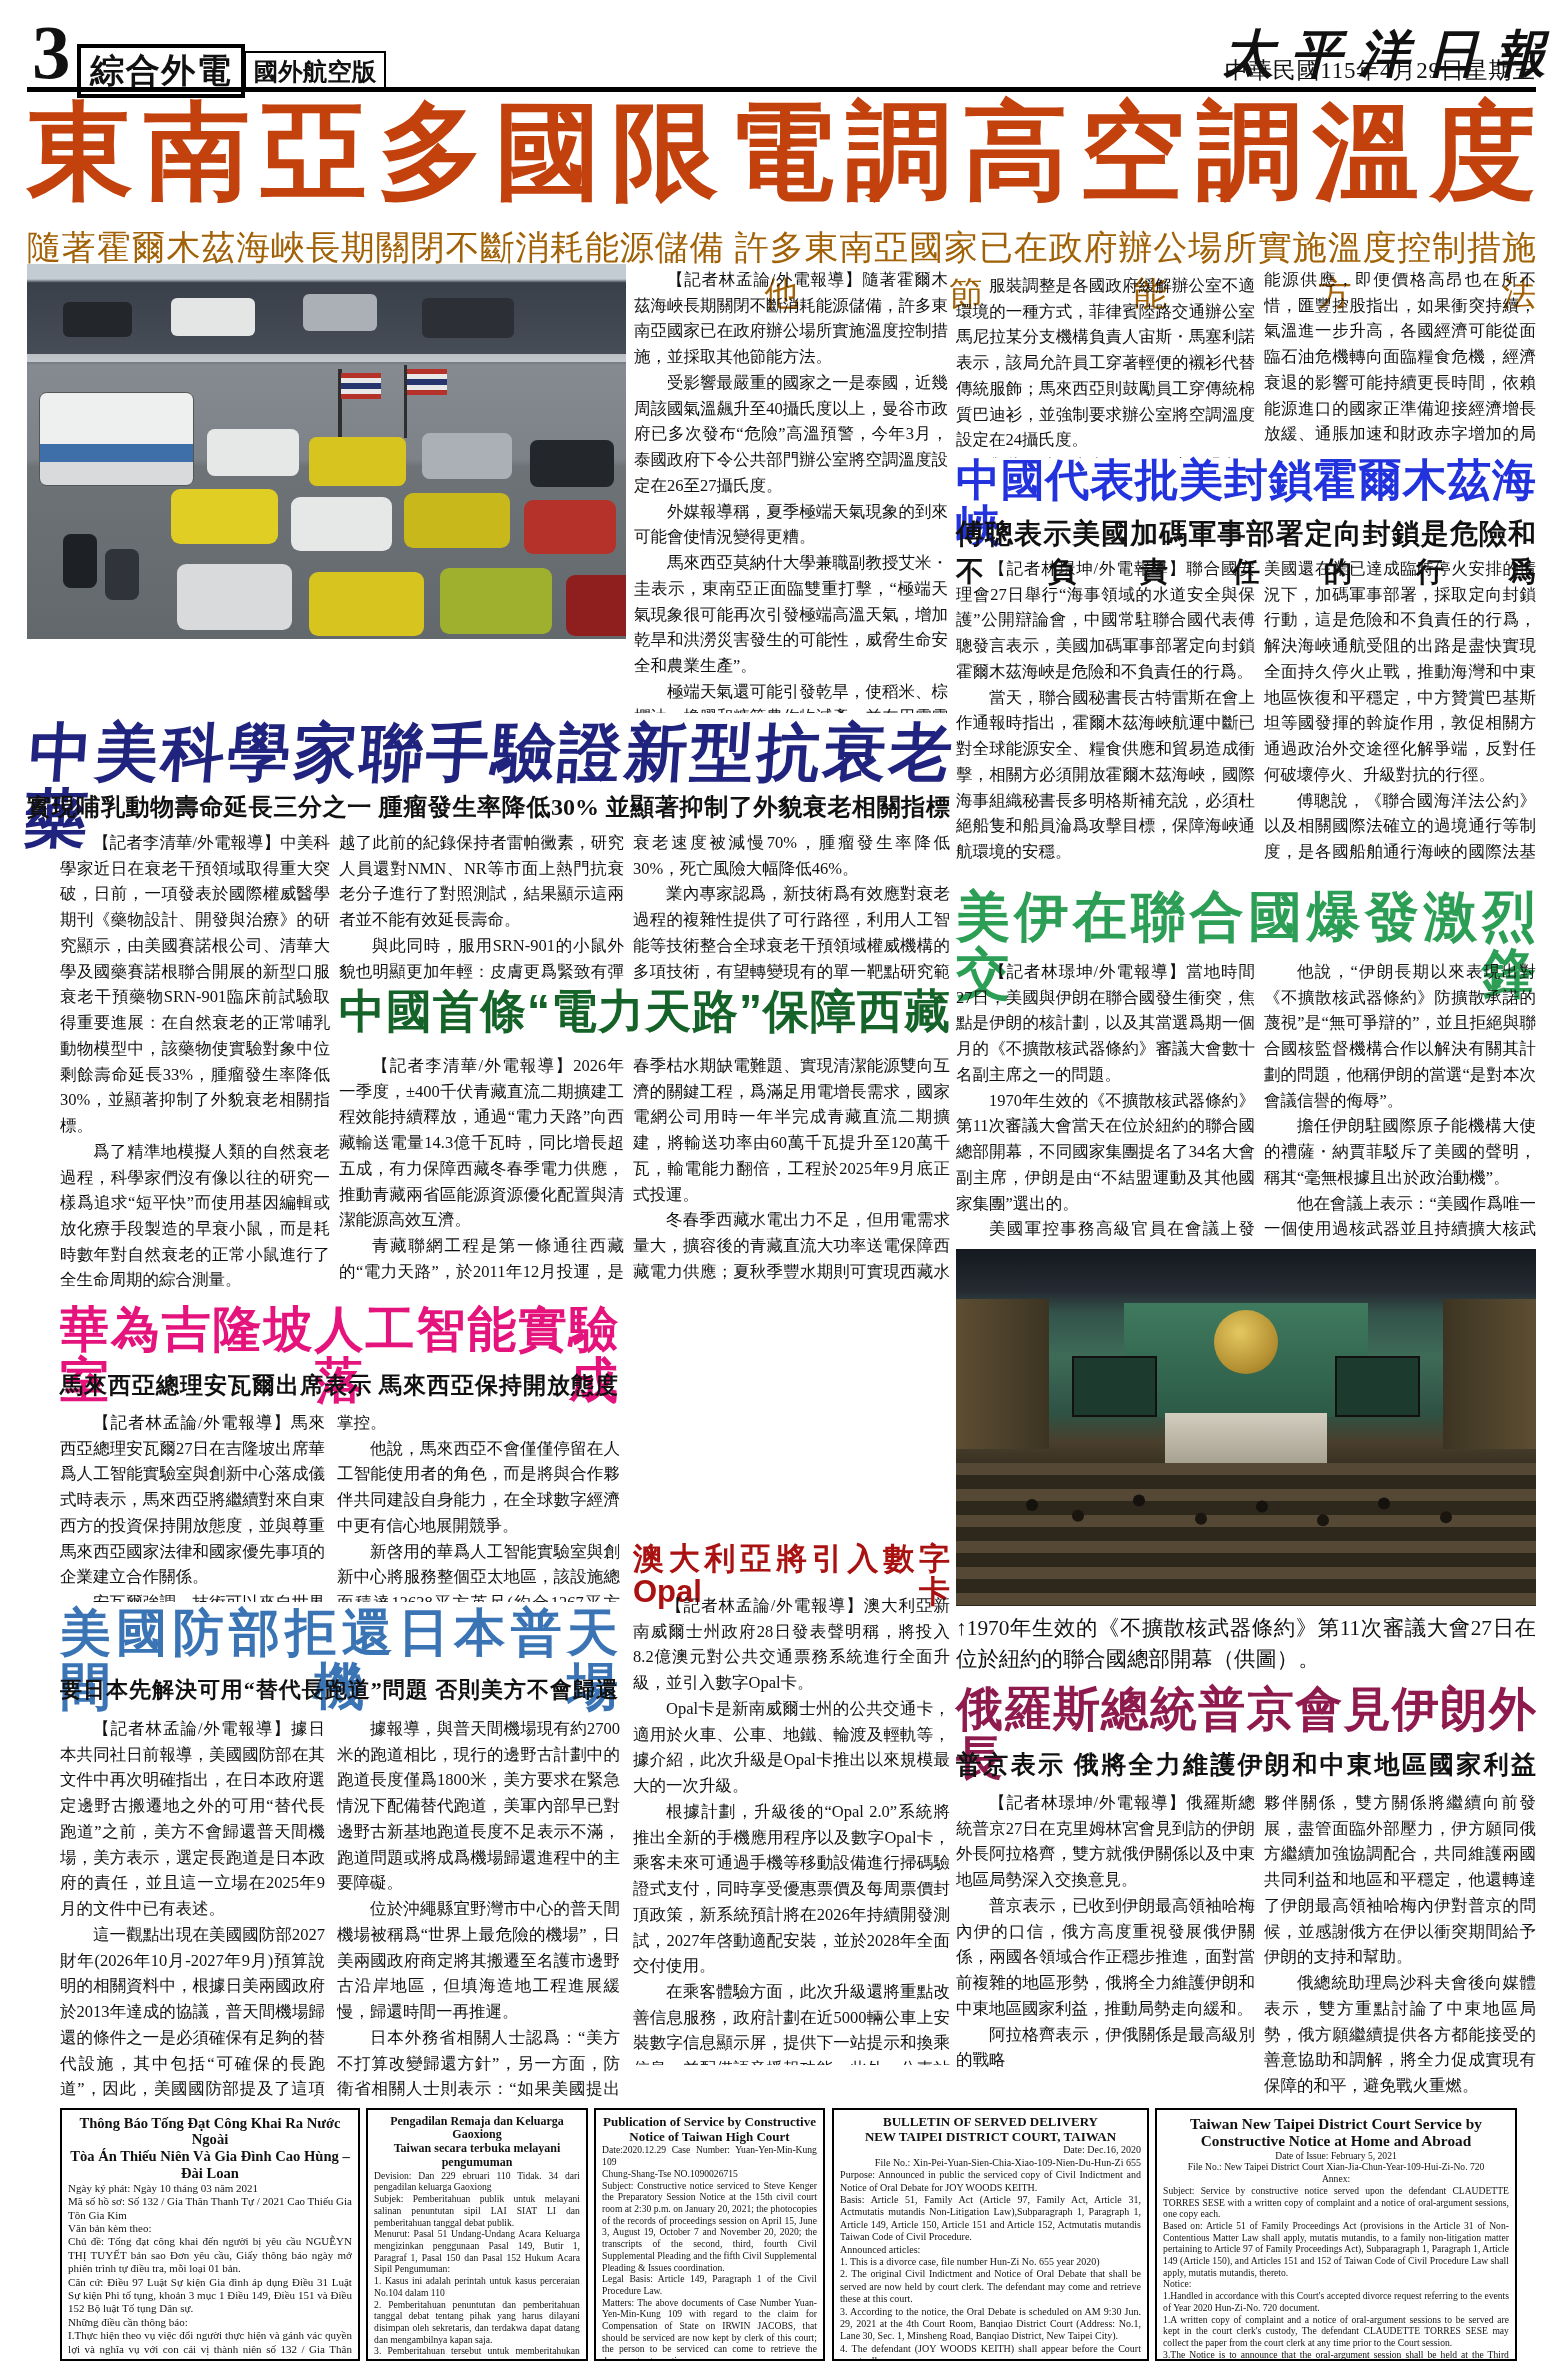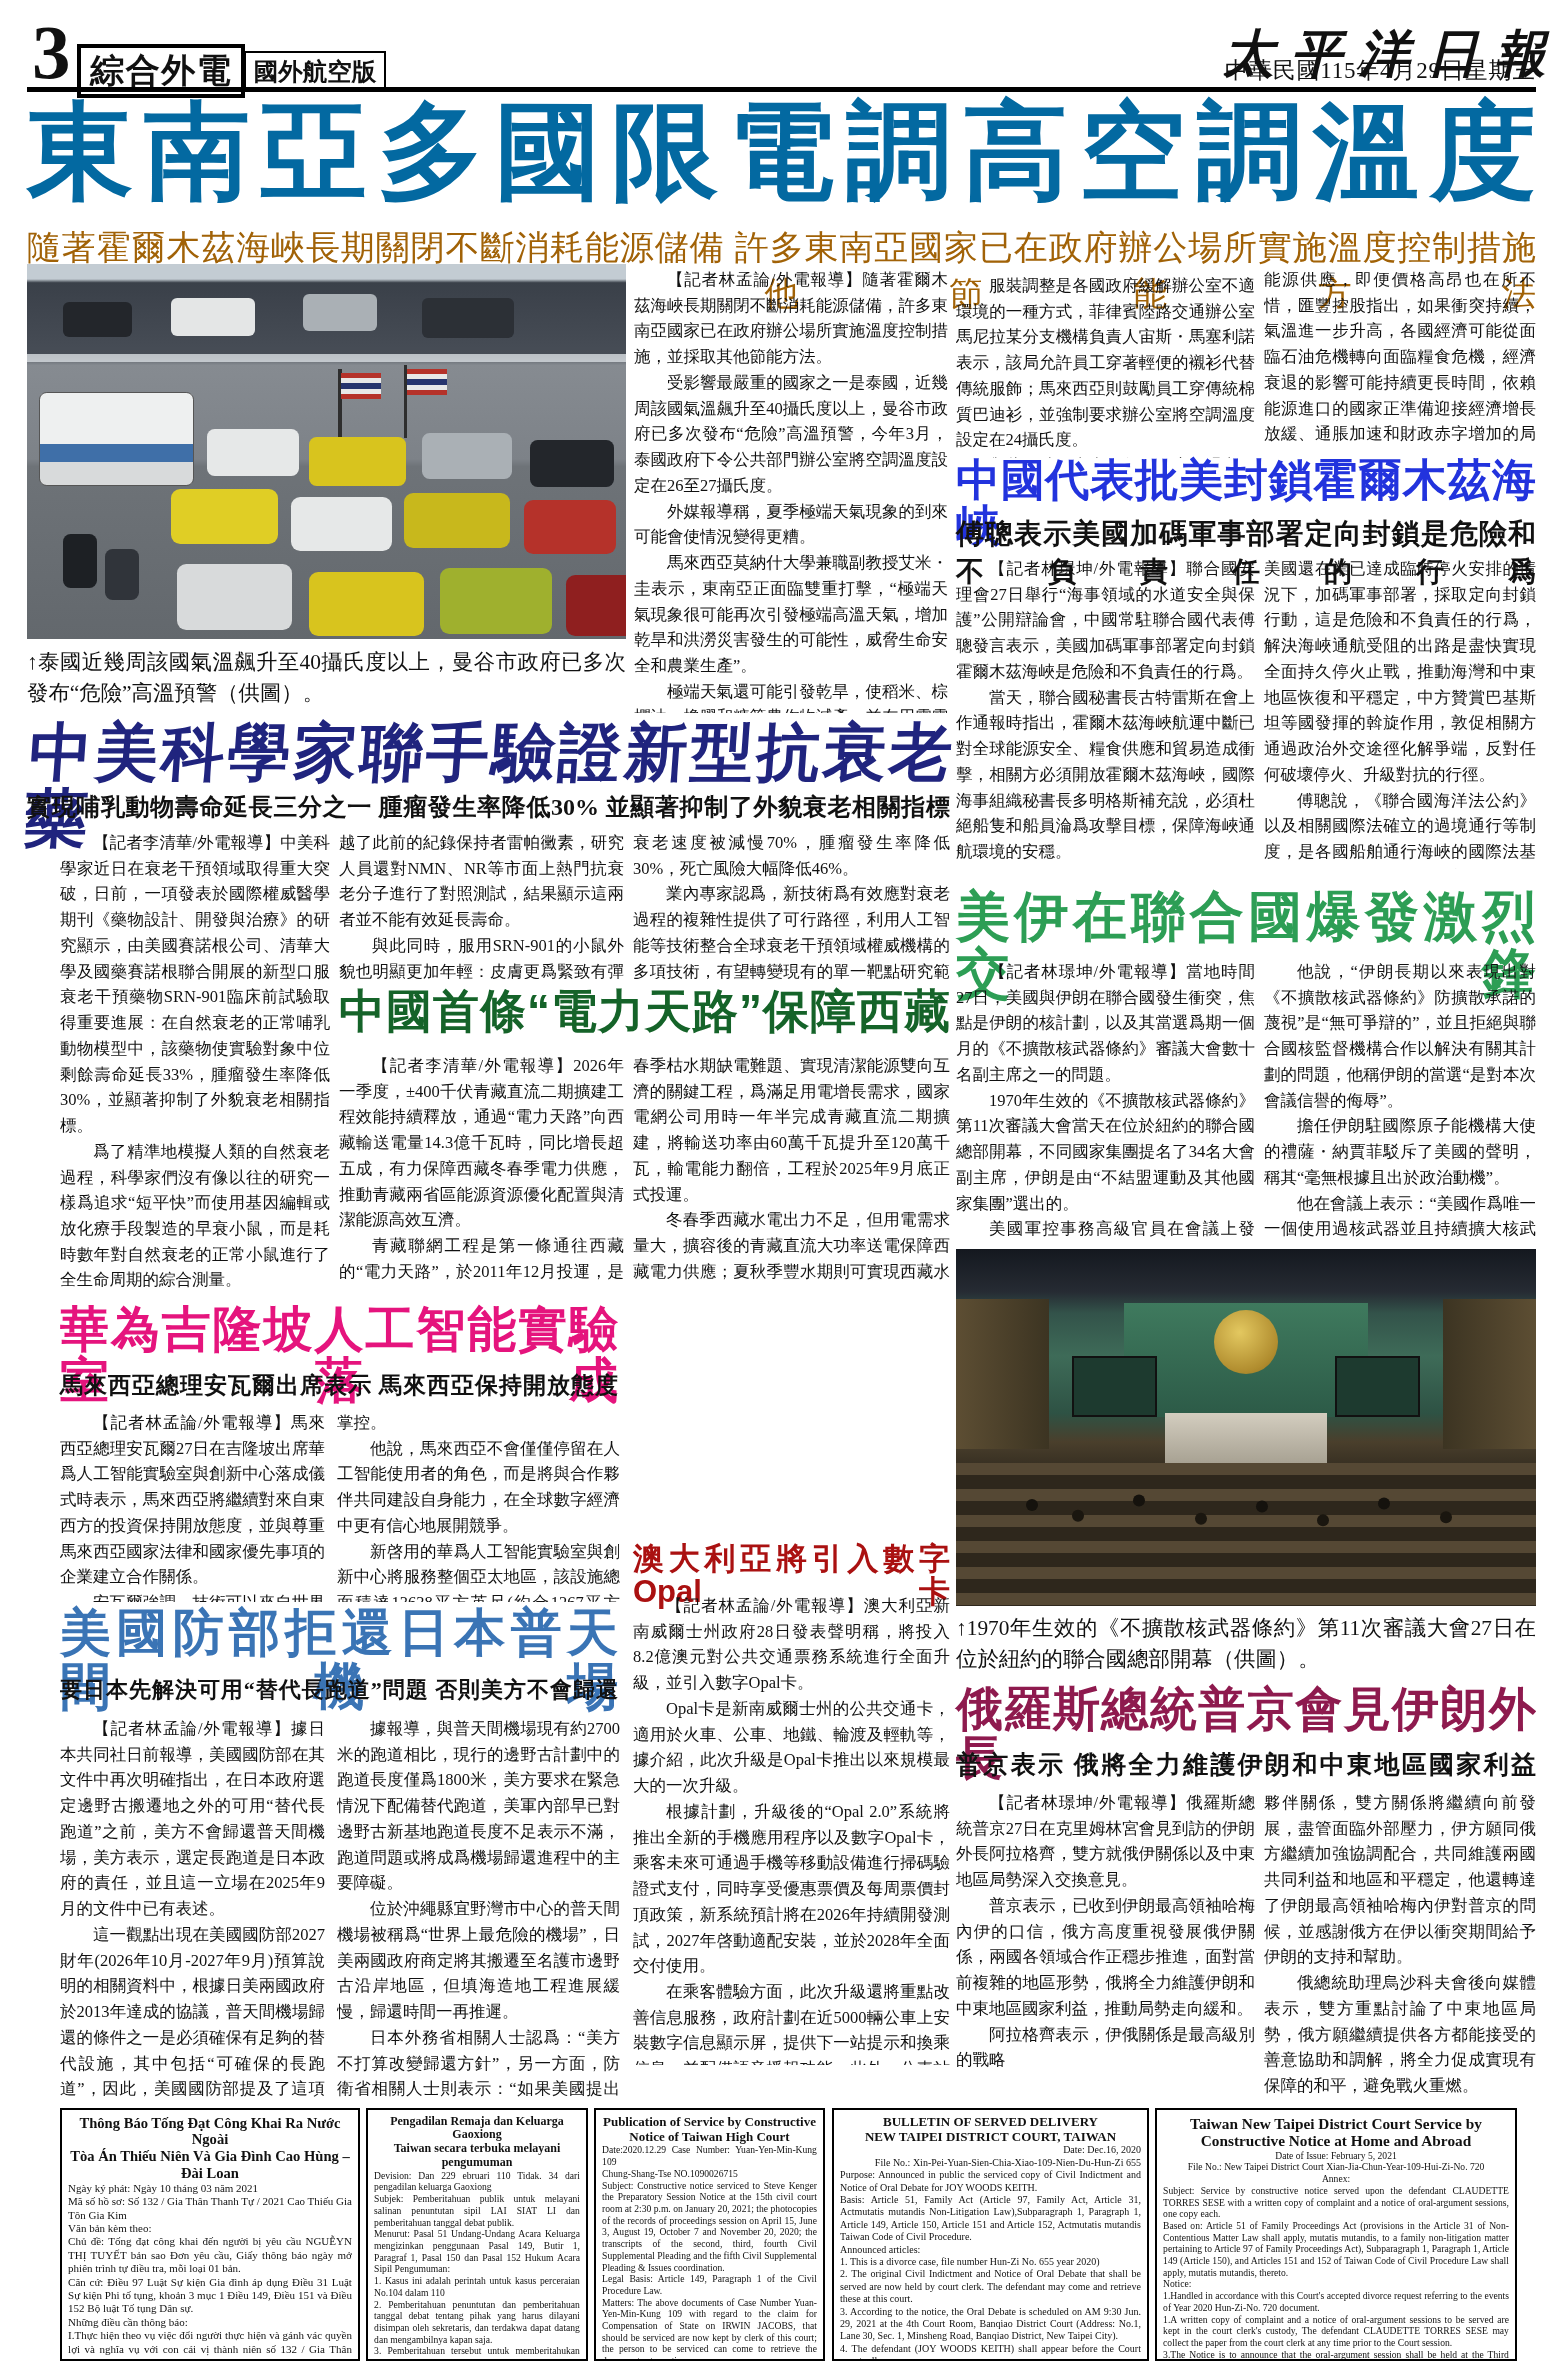--- a/index.html
+++ b/index.html
@@ -13,21 +13,21 @@
   .edbox{left:244px;top:51px;border:2.3px solid #000;padding:1.5px 7.7px;font-size:24.5px;font-weight:600;
          font-family:"Liberation Sans","DejaVu Sans",sans-serif;background:#fff;}
   .masthead{left:0;right:0;top:20px;text-align:right;font-size:51px;font-weight:900;letter-spacing:17px;
             font-style:italic;font-family:"Liberation Serif","DejaVu Serif",serif;}
   .issuedate{right:27px;top:55px;font-size:23px;letter-spacing:0.8px;}
   .hrule{left:27px;width:1509px;top:87px;height:4.6px;background:#000;}
   
   .just{text-align:justify;text-align-last:justify;}
   .sans{font-family:"Liberation Sans","DejaVu Sans",sans-serif;}
   .main-headline{left:27px;top:93px;width:1509px;height:129px;font-size:106px;line-height:1.1;
-                 font-weight:900;color:#0369a1;}
+                 font-weight:900;color:#c2410c;}
   .lead-deck{left:27px;top:225px;width:1509px;font-size:34px;font-weight:400;color:#a16207;}
   .art-head{font-weight:900;line-height:1.05;}
   .art-deck{font-weight:700;color:#111;}
   
   .art-col{font-size:16.5px;line-height:1.56;text-align:justify;overflow:hidden;}
   .art-col p{margin:0;text-indent:2em;}
   .art-col p.cont{text-indent:0;}
   .caption{font-size:21.4px;line-height:1.45;text-align:justify;}
   
   .photo{overflow:hidden;background:#777;}
@@ -74,21 +74,20 @@
     <div class="ph" style="left:44%;top:62%;width:101px;height:54px;background:#e6e8e8;border-radius:9.2px;"></div>
     <div class="ph" style="left:63%;top:61%;width:106px;height:55px;background:#c8b81c;border-radius:9.2px;"></div>
     <div class="ph" style="left:83%;top:63%;width:92px;height:54px;background:#b5322a;border-radius:9.2px;"></div>
     <div class="ph" style="left:6%;top:72%;width:34px;height:54px;background:#1d2024;border-radius:7.7px;"></div>
     <div class="ph" style="left:13%;top:76%;width:34px;height:51px;background:#30343a;border-radius:7.7px;"></div>
     <div class="ph" style="left:25%;top:80%;width:115px;height:66px;background:#d8dadb;border-radius:9.2px;"></div>
     <div class="ph" style="left:47%;top:82%;width:115px;height:64px;background:#d8c41e;border-radius:9.2px;"></div>
     <div class="ph" style="left:69%;top:81%;width:112px;height:66px;background:#9fb02e;border-radius:9.2px;"></div>
     <div class="ph" style="left:90%;top:83%;width:69px;height:61px;background:#8f1f1f;border-radius:9.2px;"></div>
   </div>
-  <div class="abs caption" style="left:27px;top:647px;width:599px;height:69px;">↑泰國近幾周該國氣溫飆升至40攝氏度以上，曼谷市政府已多次發布“危險”高溫預警（供圖）。</div>
 
   <div class="abs art-col" style="left:634px;top:267px;width:314px;height:446px;">
       <p>【記者林孟論/外電報導】隨著霍爾木茲海峽長期關閉不斷消耗能源儲備，許多東南亞國家已在政府辦公場所實施溫度控制措施，並採取其他節能方法。</p>
       <p>受影響最嚴重的國家之一是泰國，近幾周該國氣溫飆升至40攝氏度以上，曼谷市政府已多次發布“危險”高溫預警，今年3月，泰國政府下令公共部門辦公室將空調溫度設定在26至27攝氏度。</p>
       <p>外媒報導稱，夏季極端天氣現象的到來可能會使情況變得更糟。</p>
       <p>馬來西亞莫納什大學兼職副教授艾米・圭表示，東南亞正面臨雙重打擊，“極端天氣現象很可能再次引發極端高溫天氣，增加乾旱和洪澇災害發生的可能性，威脅生命安全和農業生產”。</p>
       <p>極端天氣還可能引發乾旱，使稻米、棕櫚油、橡膠和糖等農作物減產，並在用電需求上升之際，降低用於發電的水壩蓄水量。</p>
     </div>
   <div class="abs art-col" style="left:956px;top:273px;width:299px;height:185px;">
       <p>服裝調整是各國政府緩解辦公室不適環境的一種方式，菲律賓陸路交通辦公室馬尼拉某分支機構負責人宙斯・馬塞利諾表示，該局允許員工穿著輕便的襯衫代替傳統服飾；馬來西亞則鼓勵員工穿傳統棉質巴迪衫，並強制要求辦公室將空調溫度設定在24攝氏度。</p>

